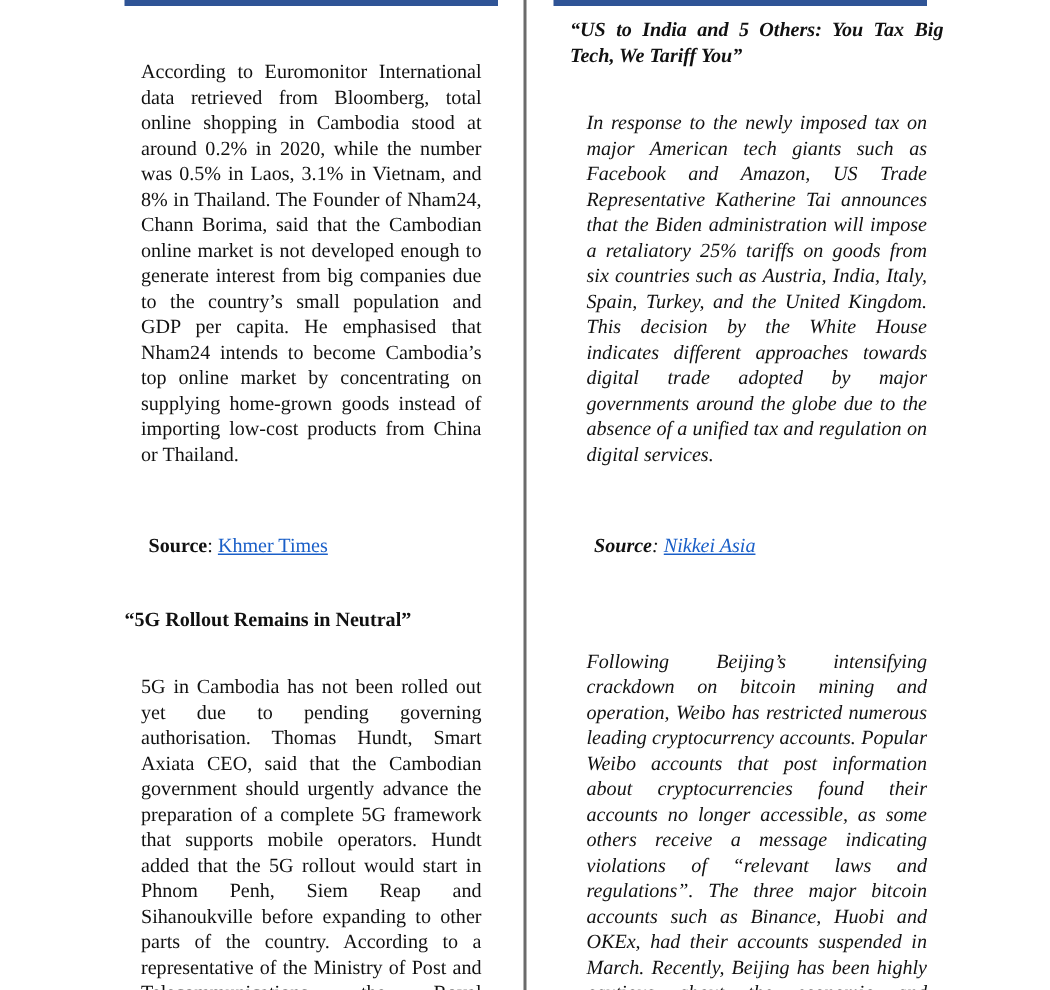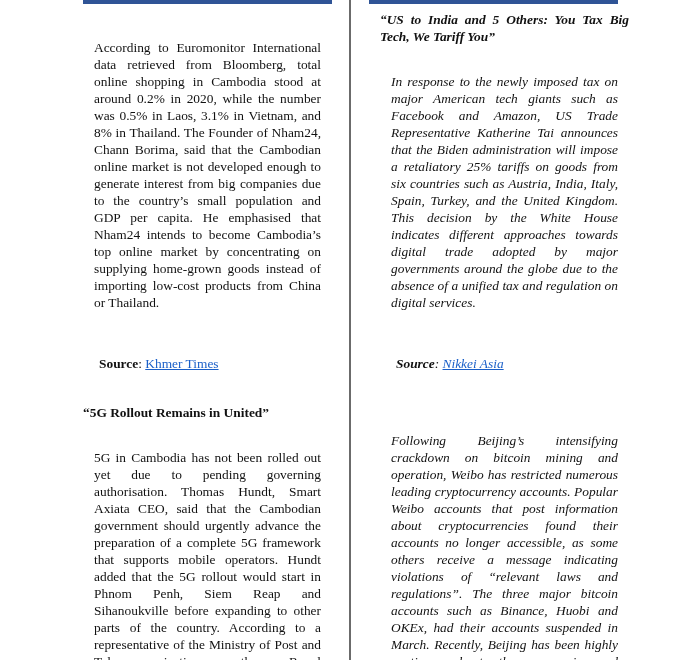--- a/index.html
+++ b/index.html
@@ -29,21 +29,21 @@
 
 <div class="col left">
   <section>
     <div class="gap17"></div>
     <p class="para">According to Euromonitor International data retrieved from Bloomberg, total online shopping in Cambodia stood at around 0.2% in 2020, while the number was 0.5% in Laos, 3.1% in Vietnam, and 8% in Thailand. The Founder of Nham24, Chann Borima, said that the Cambodian online market is not developed enough to generate interest from big companies due to the country’s small population and GDP per capita. He emphasised that Nham24 intends to become Cambodia’s top online market by concentrating on supplying home-grown goods instead of importing low-cost products from China or Thailand.</p>
     <div class="gap17"></div>
     <p class="source"><b>Source</b><span>: </span><a href="#">Khmer Times</a></p>
   </section>
   <div class="gap16"></div>
   <section>
-    <p class="headline">“5G Rollout Remains in United”</p>
+    <p class="headline">“5G Rollout Remains in Neutral”</p>
     <div class="gap17"></div>
     <p class="para">5G in Cambodia has not been rolled out yet due to pending governing authorisation. Thomas Hundt, Smart Axiata CEO, said that the Cambodian government should urgently advance the preparation of a complete 5G framework that supports mobile operators. Hundt added that the 5G rollout would start in Phnom Penh, Siem Reap and Sihanoukville before expanding to other parts of the country. According to a representative of the Ministry of Post and Telecommunications, the Royal Government of Cambodia is currently drafting a 5G roadmap and examining what radio frequencies to be deployed during the 5G rollout. Thailand is the first ASEAN country to</p>
   </section>
 </div>
 
 <div class="col right">
   <section>
     <p class="headline">“US to India and 5 Others: You Tax Big Tech, We Tariff You”</p>
     <div class="gap17"></div>
     <p class="para">In response to the newly imposed tax on major American tech giants such as Facebook and Amazon, US Trade Representative Katherine Tai announces that the Biden administration will impose a retaliatory 25% tariffs on goods from six countries such as Austria, India, Italy, Spain, Turkey, and the United Kingdom. This decision by the White House indicates different approaches towards digital trade adopted by major governments around the globe due to the absence of a unified tax and regulation on digital services.</p>

